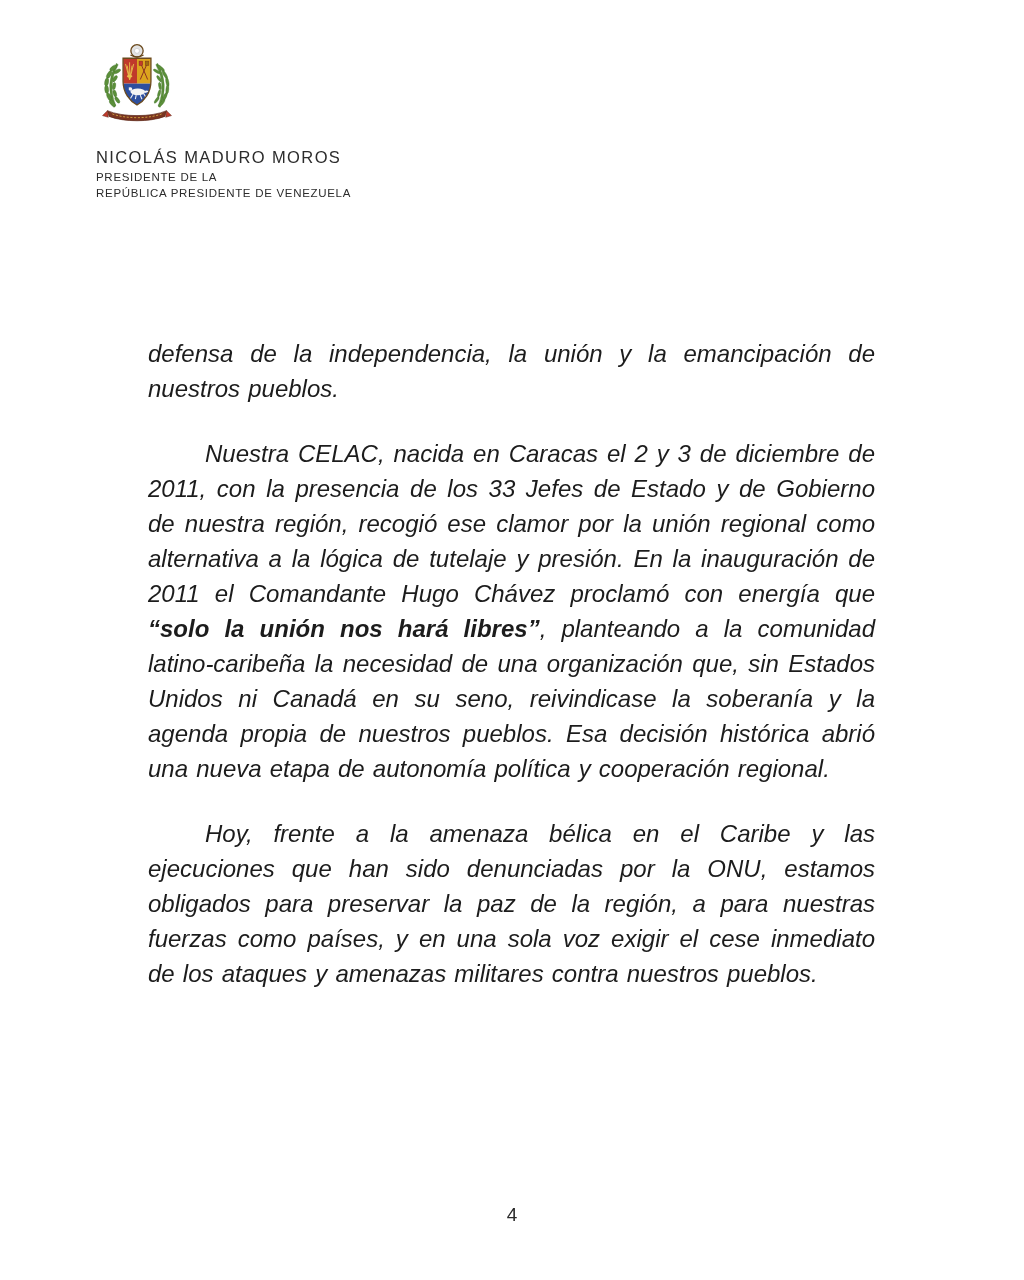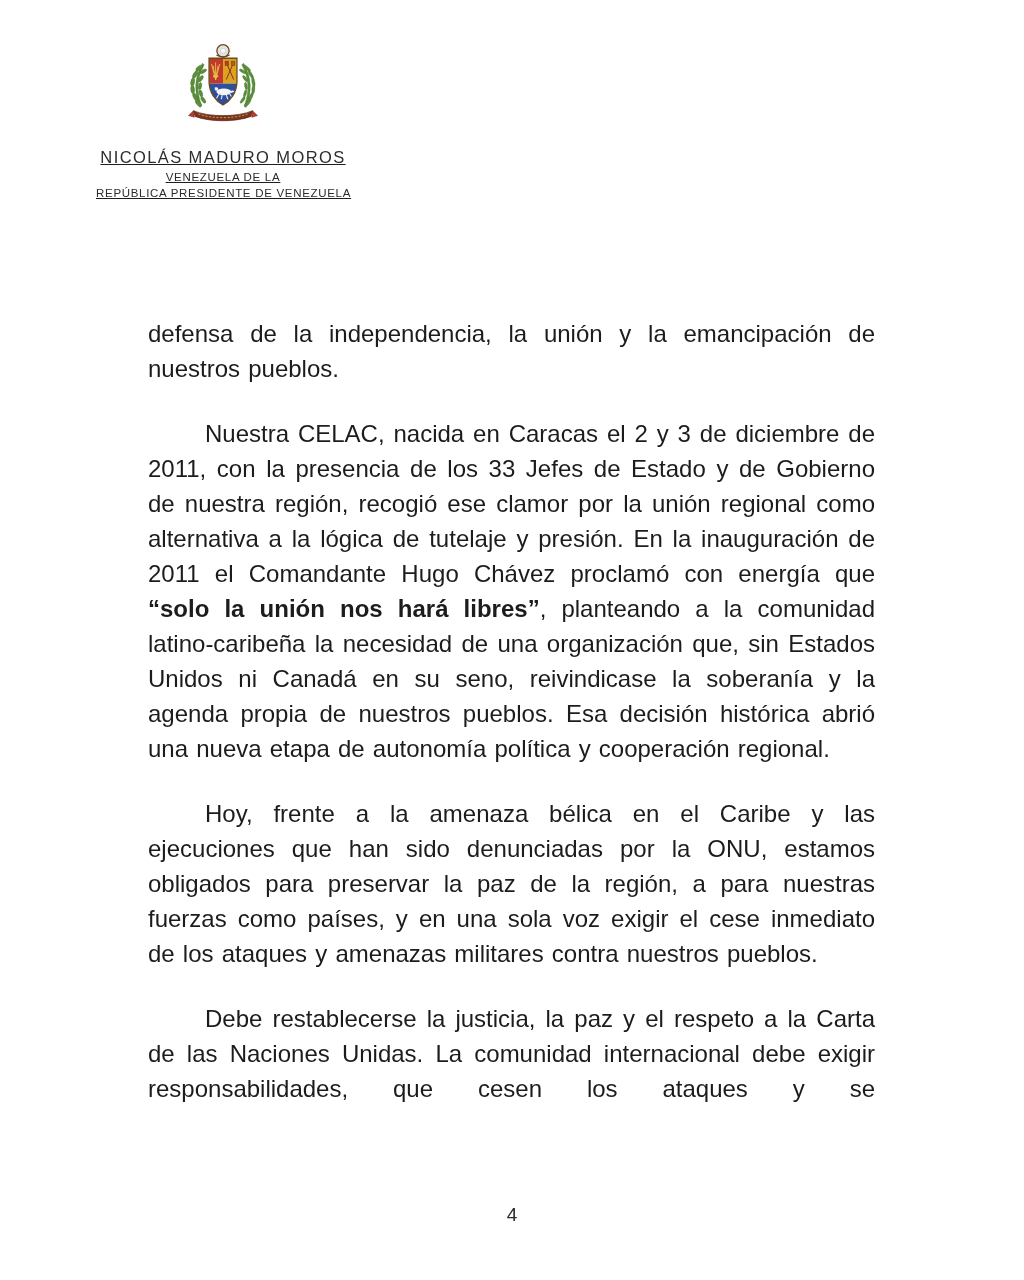--- a/index.html
+++ b/index.html
@@ -11,22 +11,21 @@
     font-family: "Liberation Sans", sans-serif;
     color: #1d1d1d;
     overflow: hidden;
   }
   
   .letterhead {
     position: absolute;
     top: 38px;
     left: 96px;
     width: 254px;
-    text-align: center;
-    text-decoration: underline;
+    text-align: left;
   }
   .emblem { display: inline-block; width: 82px; height: 88px; }
   .emblem svg { width: 100%; height: 100%; }
   .lh-name {
     margin-top: 18px;
     font-size: 16.5px;
     letter-spacing: 1.4px;
     color: #2c2c2c;
     white-space: nowrap;
   }
@@ -34,22 +33,23 @@
     margin-top: 4px;
     font-size: 11.5px;
     letter-spacing: 0.7px;
     color: #2c2c2c;
     white-space: nowrap;
   }
   
   .body-text {
     position: absolute;
     left: 148px;
-    top: 316px;
+    top: 336px;
     width: 727px;
+    font-style: italic;
     font-size: 24px;
     line-height: 35px;
     text-align: justify;
     word-spacing: 1.5px;
     color: #1c1c1c;
   }
   .para { margin: 0 0 30px 0; }
   .para.indent { text-indent: 57px; }
   .para.justify-last { text-align-last: justify; }
   .seg-bold { font-weight: bold; }
@@ -150,28 +150,27 @@
 
         <g>
           <path d="M14,88 C32,96 68,96 86,88 L84,95 C66,102 34,102 16,95 Z" fill="var(--ribbon-brown)" stroke="#551f10" stroke-width="0.8"></path>
           <path d="M14,88 L8,94 L15,96 Z" fill="var(--shield-red)" stroke="#551f10" stroke-width="0.6"></path>
           <path d="M86,88 L92,94 L85,96 Z" fill="var(--shield-red)" stroke="#551f10" stroke-width="0.6"></path>
           <path d="M20,92 C36,98 64,98 80,92" fill="none" stroke="var(--wheat-gold)" stroke-width="0.9" stroke-dasharray="2.5 2"></path>
         </g>
       </svg>
     </div>
     <div class="lh-name">NICOLÁS MADURO MOROS</div>
-    <div class="lh-sub">VENEZUELA DE LA</div>
+    <div class="lh-sub">PRESIDENTE DE LA</div>
     <div class="lh-sub">REPÚBLICA PRESIDENTE DE VENEZUELA</div>
   </header>
 
   <main class="body-text">
       <p class="para"><span class="seg">defensa de la independencia, la unión y la emancipación de nuestros pueblos.</span></p>
       <p class="para indent"><span class="seg">Nuestra CELAC, nacida en Caracas el 2 y 3 de diciembre de 2011, con la presencia de los 33 Jefes de Estado y de Gobierno de nuestra región, recogió ese clamor por la unión regional como alternativa a la lógica de tutelaje y presión. En la inauguración de 2011 el Comandante Hugo Chávez proclamó con energía que </span><span class="seg-bold">“solo la unión nos hará libres”</span><span class="seg">, planteando a la comunidad latino-caribeña la necesidad de una organización que, sin Estados Unidos ni Canadá en su seno, reivindicase la soberanía y la agenda propia de nuestros pueblos. Esa decisión histórica abrió una nueva etapa de autonomía política y cooperación regional.</span></p>
       <p class="para indent"><span class="seg">Hoy, frente a la amenaza bélica en el Caribe y las ejecuciones que han sido denunciadas por la ONU, estamos obligados para preservar la paz de la región, a para nuestras fuerzas como países, y en una sola voz exigir el cese inmediato de los ataques y amenazas militares contra nuestros pueblos.</span></p>
-      <p class="para indent justify-last"><span class="seg">Debe restablecerse la justicia, la paz y el respeto a la Carta de las Naciones Unidas. La comunidad internacional debe exigir responsabilidades, que cesen los ataques y se</span></p>
     </main>
 
   <footer class="page-footer">
     <span>4</span>
   </footer>
 
 </div>
 
 </body></html>

